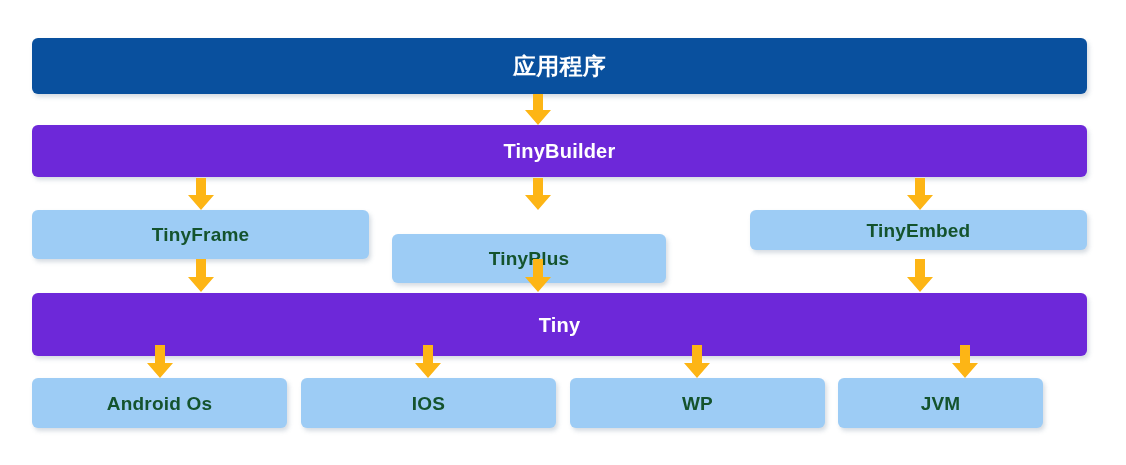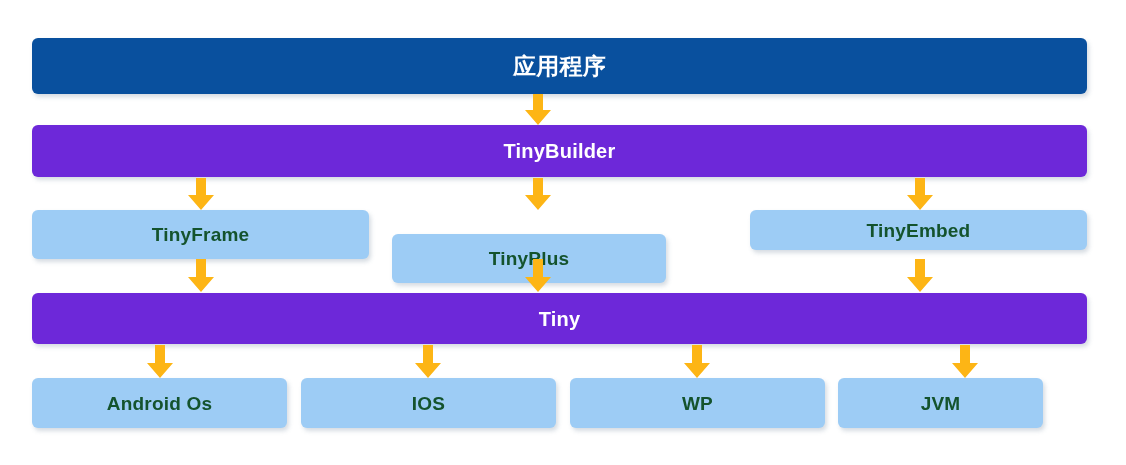--- a/index.html
+++ b/index.html
@@ -125,21 +125,21 @@
     <svg viewBox="0 0 34 33" preserveAspectRatio="none" aria-hidden="true">
       <polygon points="12,0 22,0 22,18 30,18 17,33 4,18 12,18" fill="#FDB515"></polygon>
     </svg>
   </div>
   <div class="arrow" style="left:903px; top:259px; height:33px;">
     <svg viewBox="0 0 34 33" preserveAspectRatio="none" aria-hidden="true">
       <polygon points="12,0 22,0 22,18 30,18 17,33 4,18 12,18" fill="#FDB515"></polygon>
     </svg>
   </div>
 
-  <div class="node level-core" style="left:32px; top:293px; width:1055px; height:51px;">
+  <div class="node level-core" style="left:32px; top:293px; width:1055px; height:63px;">
     <span class="node-label">Tiny</span>
   </div>
 
   <div class="arrow" style="left:143px; top:345px; height:33px;">
     <svg viewBox="0 0 34 33" preserveAspectRatio="none" aria-hidden="true">
       <polygon points="12,0 22,0 22,18 30,18 17,33 4,18 12,18" fill="#FDB515"></polygon>
     </svg>
   </div>
   <div class="arrow" style="left:411px; top:345px; height:33px;">
     <svg viewBox="0 0 34 33" preserveAspectRatio="none" aria-hidden="true">

